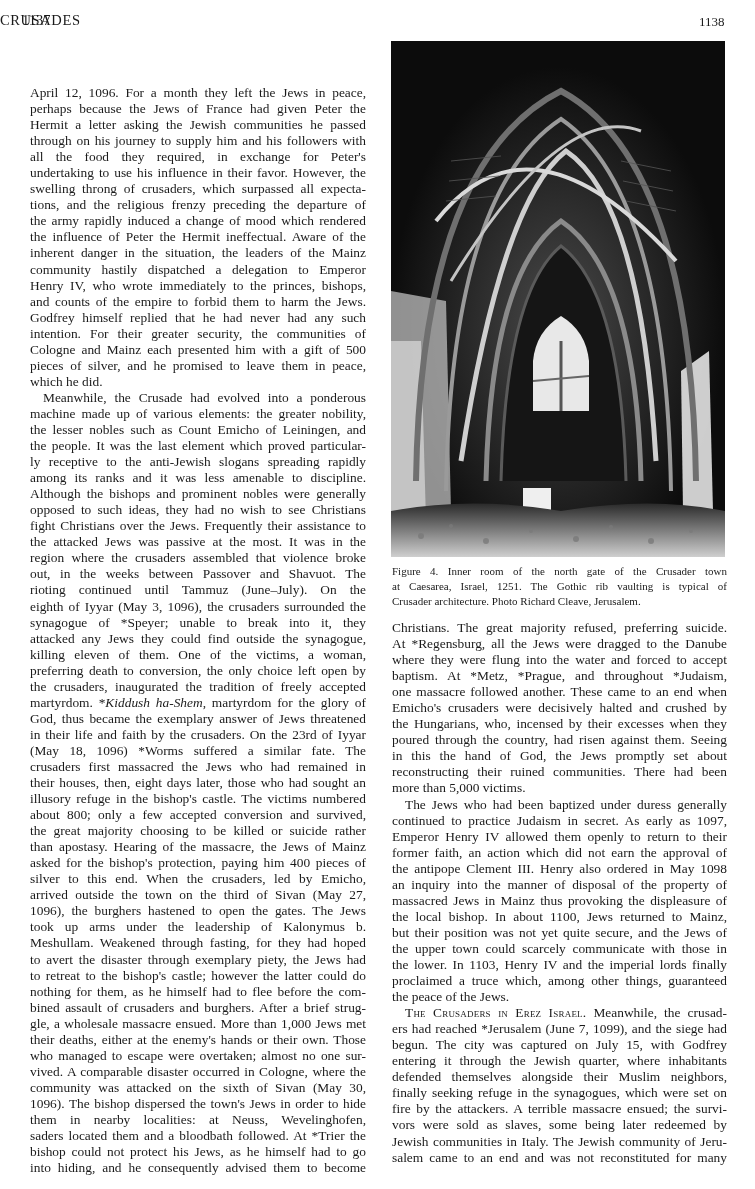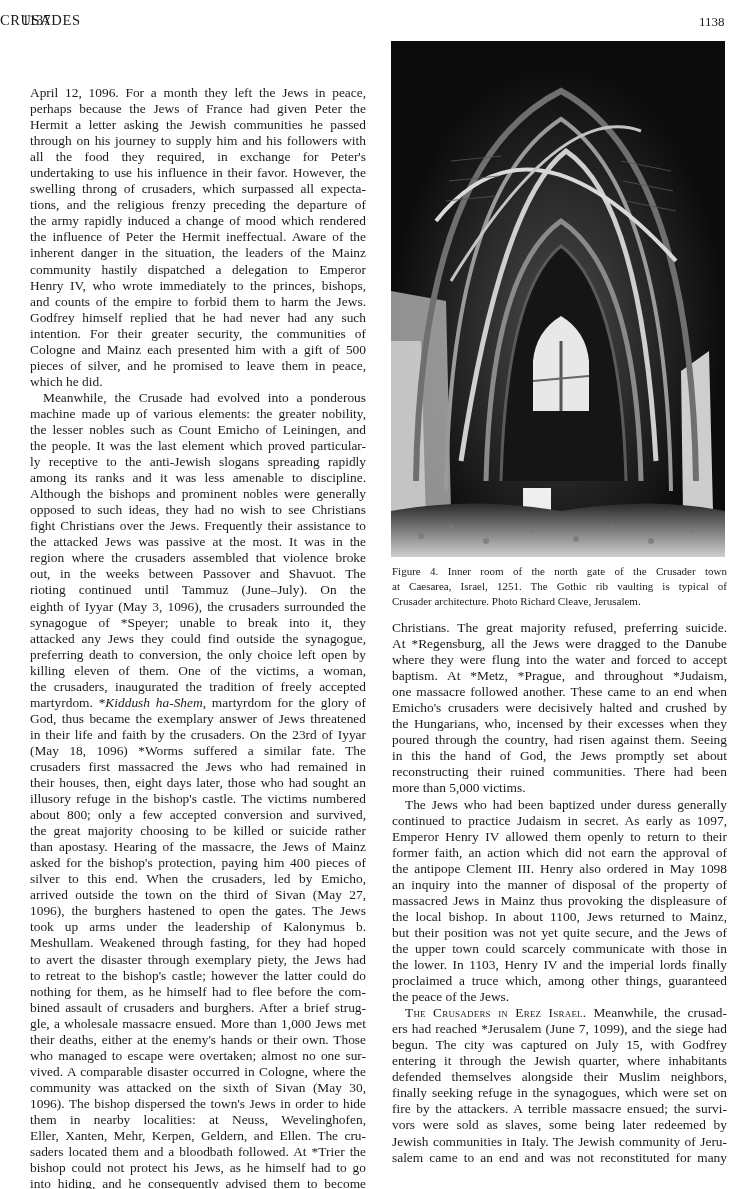--- a/index.html
+++ b/index.html
@@ -81,22 +81,22 @@
     <span class="line">Although the bishops and prominent nobles were generally</span>
     <span class="line">opposed to such ideas, they had no wish to see Christians</span>
     <span class="line">fight Christians over the Jews. Frequently their assistance to</span>
     <span class="line">the attacked Jews was passive at the most. It was in the</span>
     <span class="line">region where the crusaders assembled that violence broke</span>
     <span class="line">out, in the weeks between Passover and Shavuot. The</span>
     <span class="line">rioting continued until Tammuz (June–July). On the</span>
     <span class="line">eighth of Iyyar (May 3, 1096), the crusaders surrounded the</span>
     <span class="line">synagogue of *Speyer; unable to break into it, they</span>
     <span class="line">attacked any Jews they could find outside the synagogue,</span>
+    <span class="line">killing eleven of them. One of the victims, a woman,</span>
     <span class="line">preferring death to conversion, the only choice left open by</span>
-    <span class="line">killing eleven of them. One of the victims, a woman,</span>
     <span class="line">the crusaders, inaugurated the tradition of freely accepted</span>
     <span class="line"><span>martyrdom. *</span><span class="it">Kiddush ha-Shem</span><span>, martyrdom for the glory of</span></span>
     <span class="line">God, thus became the exemplary answer of Jews threatened</span>
     <span class="line">in their life and faith by the crusaders. On the 23rd of Iyyar</span>
     <span class="line">(May 18, 1096) *Worms suffered a similar fate. The</span>
     <span class="line">crusaders first massacred the Jews who had remained in</span>
     <span class="line">their houses, then, eight days later, those who had sought an</span>
     <span class="line">illusory refuge in the bishop's castle. The victims numbered</span>
     <span class="line">about 800; only a few accepted conversion and survived,</span>
     <span class="line">the great majority choosing to be killed or suicide rather</span>
@@ -111,21 +111,20 @@
     <span class="line">to retreat to the bishop's castle; however the latter could do</span>
     <span class="line">nothing for them, as he himself had to flee before the com-</span>
     <span class="line">bined assault of crusaders and burghers. After a brief strug-</span>
     <span class="line">gle, a wholesale massacre ensued. More than 1,000 Jews met</span>
     <span class="line">their deaths, either at the enemy's hands or their own. Those</span>
     <span class="line">who managed to escape were overtaken; almost no one sur-</span>
     <span class="line">vived. A comparable disaster occurred in Cologne, where the</span>
     <span class="line">community was attacked on the sixth of Sivan (May 30,</span>
     <span class="line">1096). The bishop dispersed the town's Jews in order to hide</span>
     <span class="line">them in nearby localities: at Neuss, Wevelinghofen,</span>
-    <span class="line">Eller, Xanten, Mehr, Kerpen, Geldern, and Ellen. The cru-</span>
     <span class="line">saders located them and a bloodbath followed. At *Trier the</span>
     <span class="line">bishop could not protect his Jews, as he himself had to go</span>
     <span class="line">into hiding, and he consequently advised them to become</span>
   </div>
 
   <div class="figure" role="img" aria-label="Photograph of Gothic rib-vaulted inner room with pointed arches and a lit pointed window">
     <svg viewBox="0 0 334 516" preserveAspectRatio="none">
       <defs>
         <radialGradient id="glow" cx="0.5" cy="0.55" r="0.5">
           <stop offset="0" stop-color="#4a4a4a"></stop>

